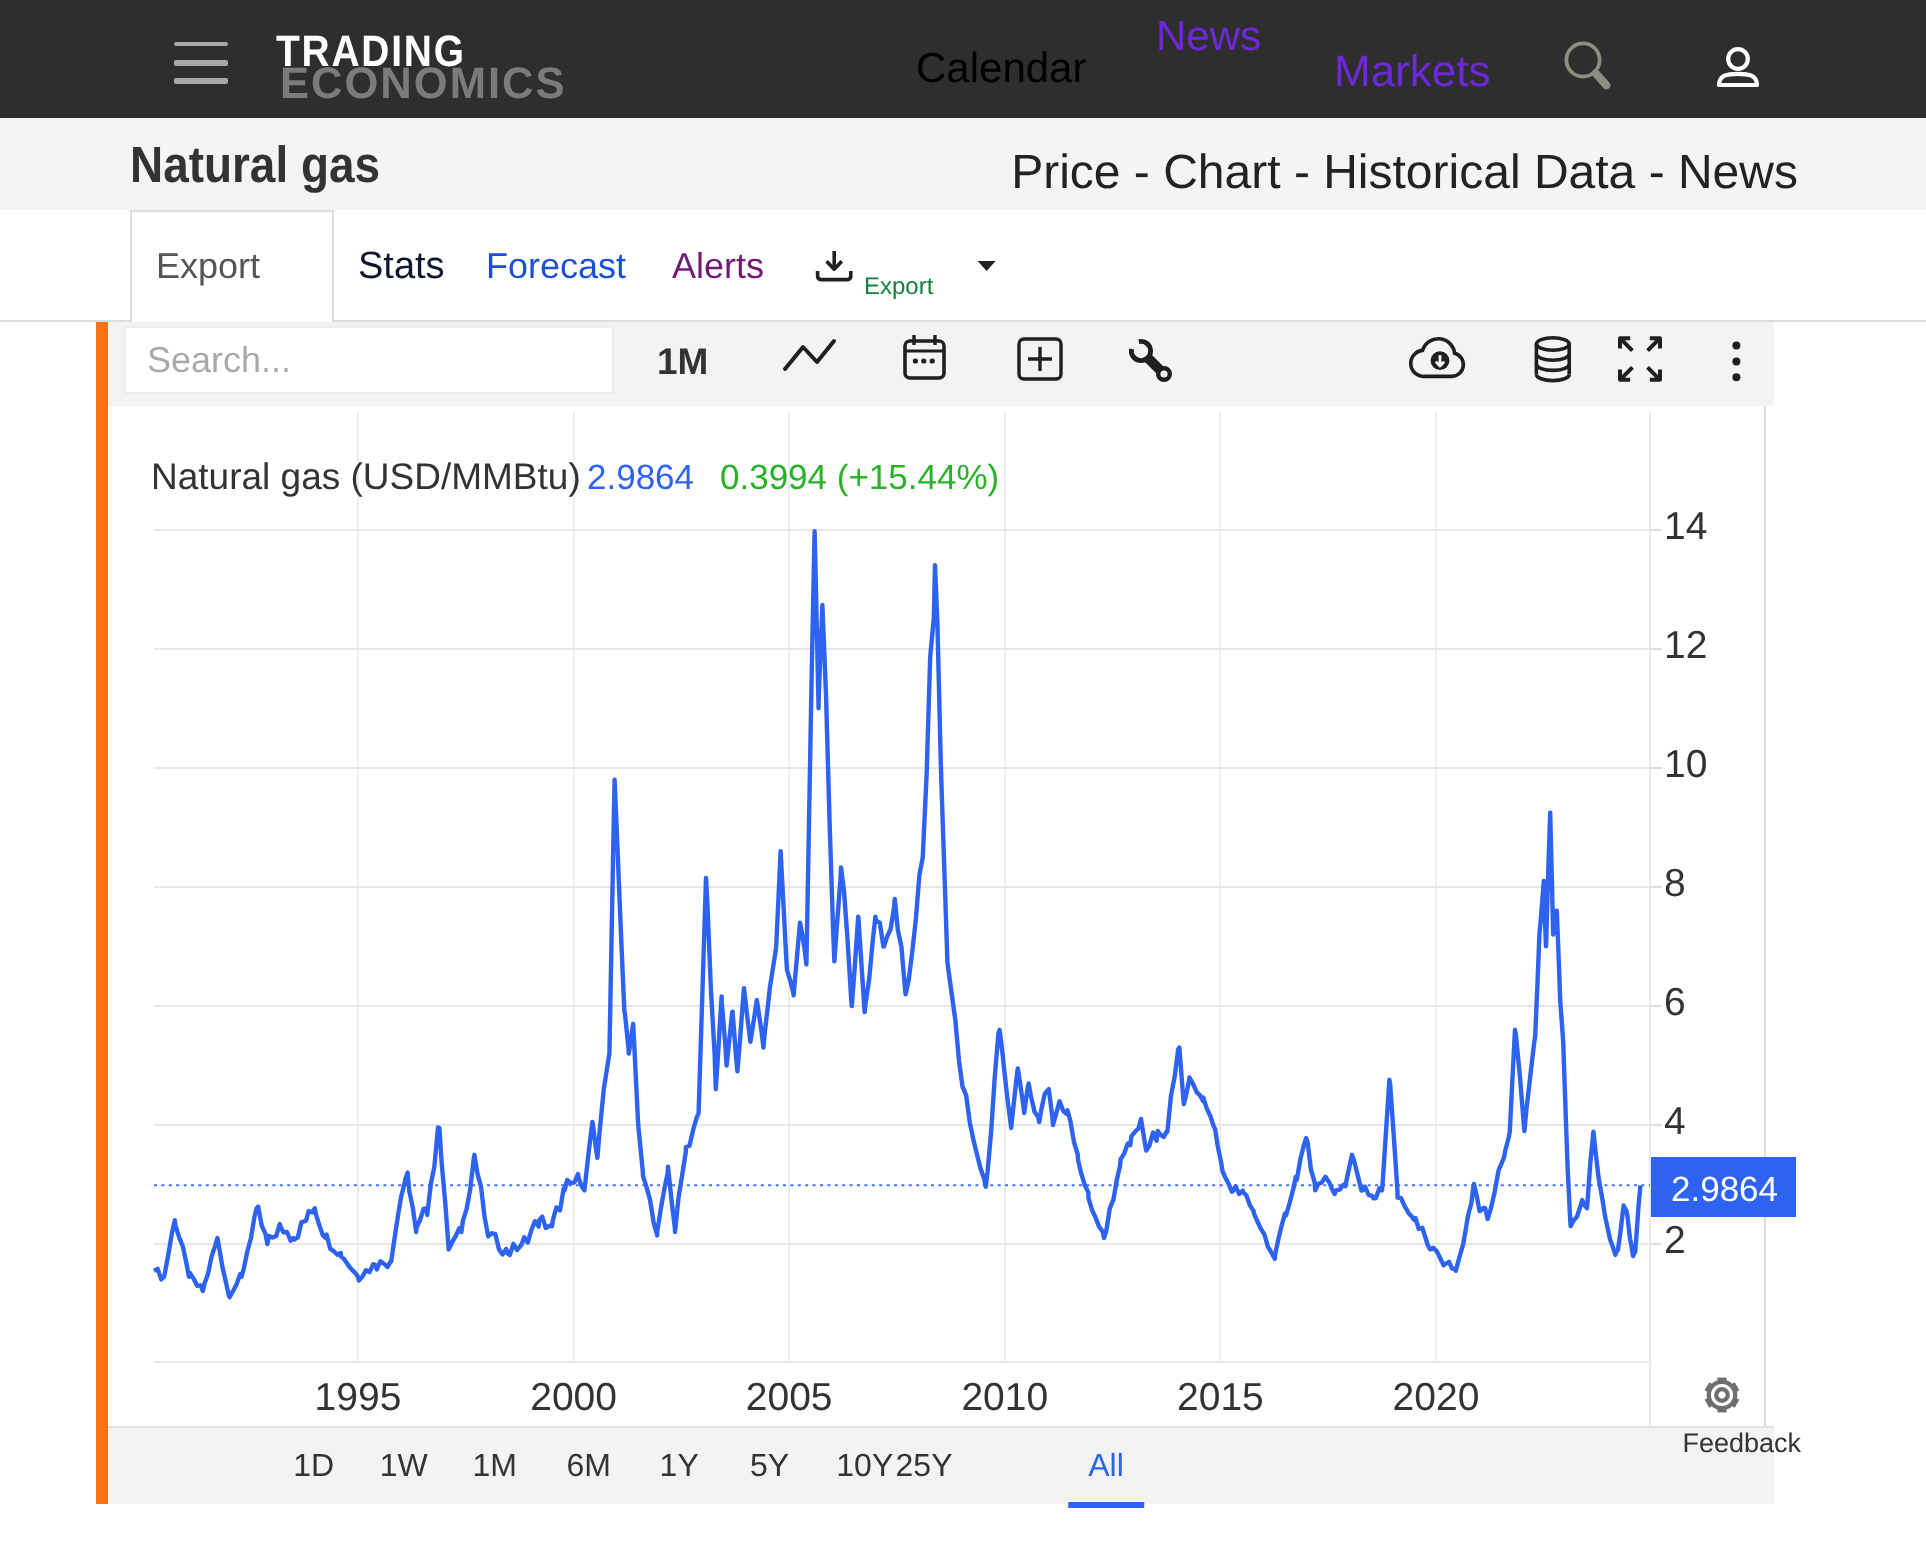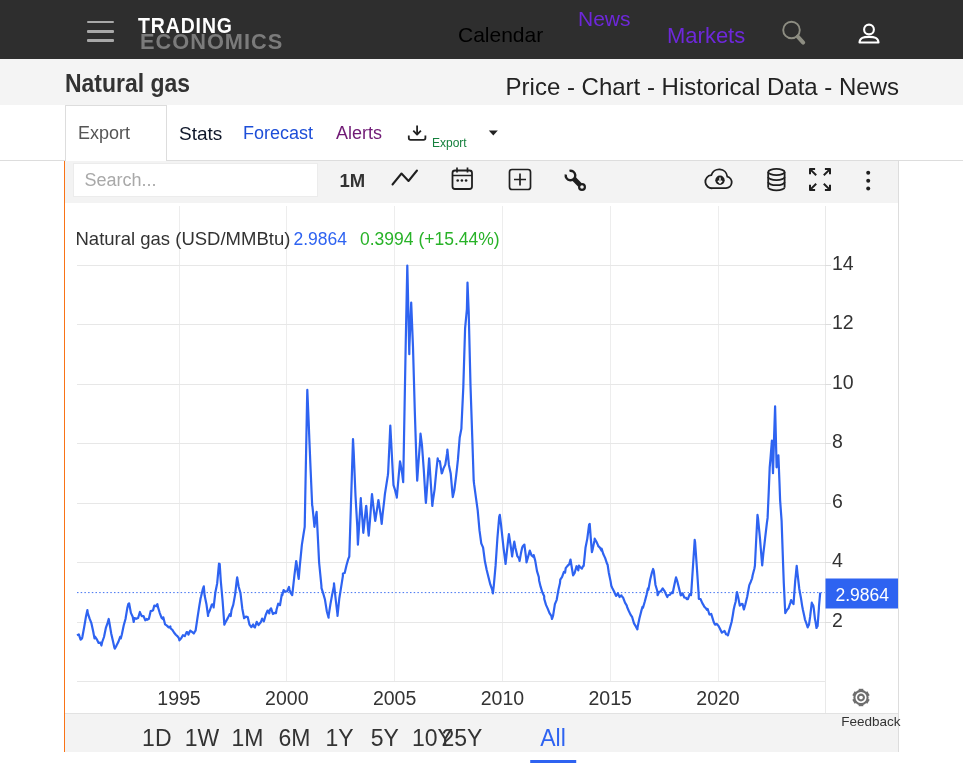--- a/index.html
+++ b/index.html
@@ -32,21 +32,21 @@
 <div class="abs" id="tab3" style="left:243px;top:122.5px;font-size:18px;color:#1d4ed8">Forecast</div>
 <div class="abs" id="tab4" style="left:336px;top:122.5px;font-size:18px;color:#701a75">Alerts</div>
 <div class="abs" id="tab5" style="left:432px;top:136px;font-size:12px;color:#15803d">Export</div>
 <svg class="abs" style="left:0;top:0" width="963" height="161">
   <path d="M417.1 125.5 V134" stroke="#222" stroke-width="1.8" fill="none"></path>
   <path d="M413.3 130.6 L417.1 134.6 L420.9 130.6" stroke="#222" stroke-width="1.8" fill="none" stroke-linejoin="round"></path>
   <path d="M408.8 135.5 V138 Q408.8 139.8 410.6 139.8 H423.6 Q425.4 139.8 425.4 138 V135.5" stroke="#222" stroke-width="1.8" fill="none"></path>
   <path d="M488.8 130.5 h9 l-4.5 5 Z" fill="#222"></path>
 </svg>
 
-<div class="abs" style="left:64px;top:160.5px;width:834.5px;height:591px;border-left:1px solid #f97316;border-right:1px solid #ddd">
+<div class="abs" style="left:48px;top:160.5px;width:834.5px;height:591px;border-left:6px solid #f97316;border-right:1px solid #ddd">
   <div style="position:absolute;left:0;top:0;width:832.5px;height:42.5px;background:#f3f3f3"></div>
   <div style="position:absolute;left:8px;top:2px;width:245px;height:34px;background:#fff;border:1px solid #ececec"></div>
   <div class="abs" id="searchph" style="left:19.5px;top:9px;font-size:18px;color:#a9a9a9">Search...</div>
   <div class="abs" id="onem" style="left:274.5px;top:9px;font-size:18.5px;font-weight:bold;color:#333">1M</div>
   <div style="position:absolute;left:0;top:552.5px;width:832.5px;height:38.5px;background:#f3f3f3;border-top:1px solid #e2e2e2"></div>
 </div>
 
 <svg class="abs" style="left:0;top:0" width="963" height="210" fill="none" stroke="#1f1f1f" stroke-width="1.8">
   <path d="M392.5 184.5 L401.5 173.5 L408.5 181 L417 170.5" stroke-width="2" stroke-linejoin="round" stroke-linecap="round"></path>
   <rect x="452.5" y="170.5" width="19.5" height="18.5" rx="2.5"></rect>
@@ -140,21 +140,21 @@
         <line x1="-3.98" y1="-2.30" x2="-7.53" y2="-4.35"></line>
         <line x1="-3.98" y1="2.30" x2="-7.53" y2="4.35"></line>
         <line x1="-0.00" y1="4.60" x2="-0.00" y2="8.70"></line>
         <line x1="3.98" y1="2.30" x2="7.53" y2="4.35"></line>
       </g>
     <circle r="6.6" fill="#fff" stroke="#6e6e6e" stroke-width="2.1"></circle>
     <circle r="2.9" fill="#fff" stroke="#6e6e6e" stroke-width="2.1"></circle>
   </g>
 </svg>
 
-<div class="abs" id="rb" style="left:0;top:725px;width:873px;height:24px;font-size:23px;color:#333">
+<div class="abs" id="rb" style="left:0;top:725px;width:873px;height:24px;font-size:16px;color:#333">
   <span class="abs" style="left:156.8px;transform:translateX(-50%)">1D</span>
   <span class="abs" style="left:201.9px;transform:translateX(-50%)">1W</span>
   <span class="abs" style="left:247.4px;transform:translateX(-50%)">1M</span>
   <span class="abs" style="left:294.4px;transform:translateX(-50%)">6M</span>
   <span class="abs" style="left:339.6px;transform:translateX(-50%)">1Y</span>
   <span class="abs" style="left:384.8px;transform:translateX(-50%)">5Y</span>
   <span class="abs" style="left:432.4px;transform:translateX(-50%)">10Y</span>
   <span class="abs" style="left:462px;transform:translateX(-50%)">25Y</span>
   <span class="abs" style="left:553px;transform:translateX(-50%);color:#2e63f1;padding:0 10px 8px;border-bottom:3px solid #2e63f1">All</span>
 </div>

